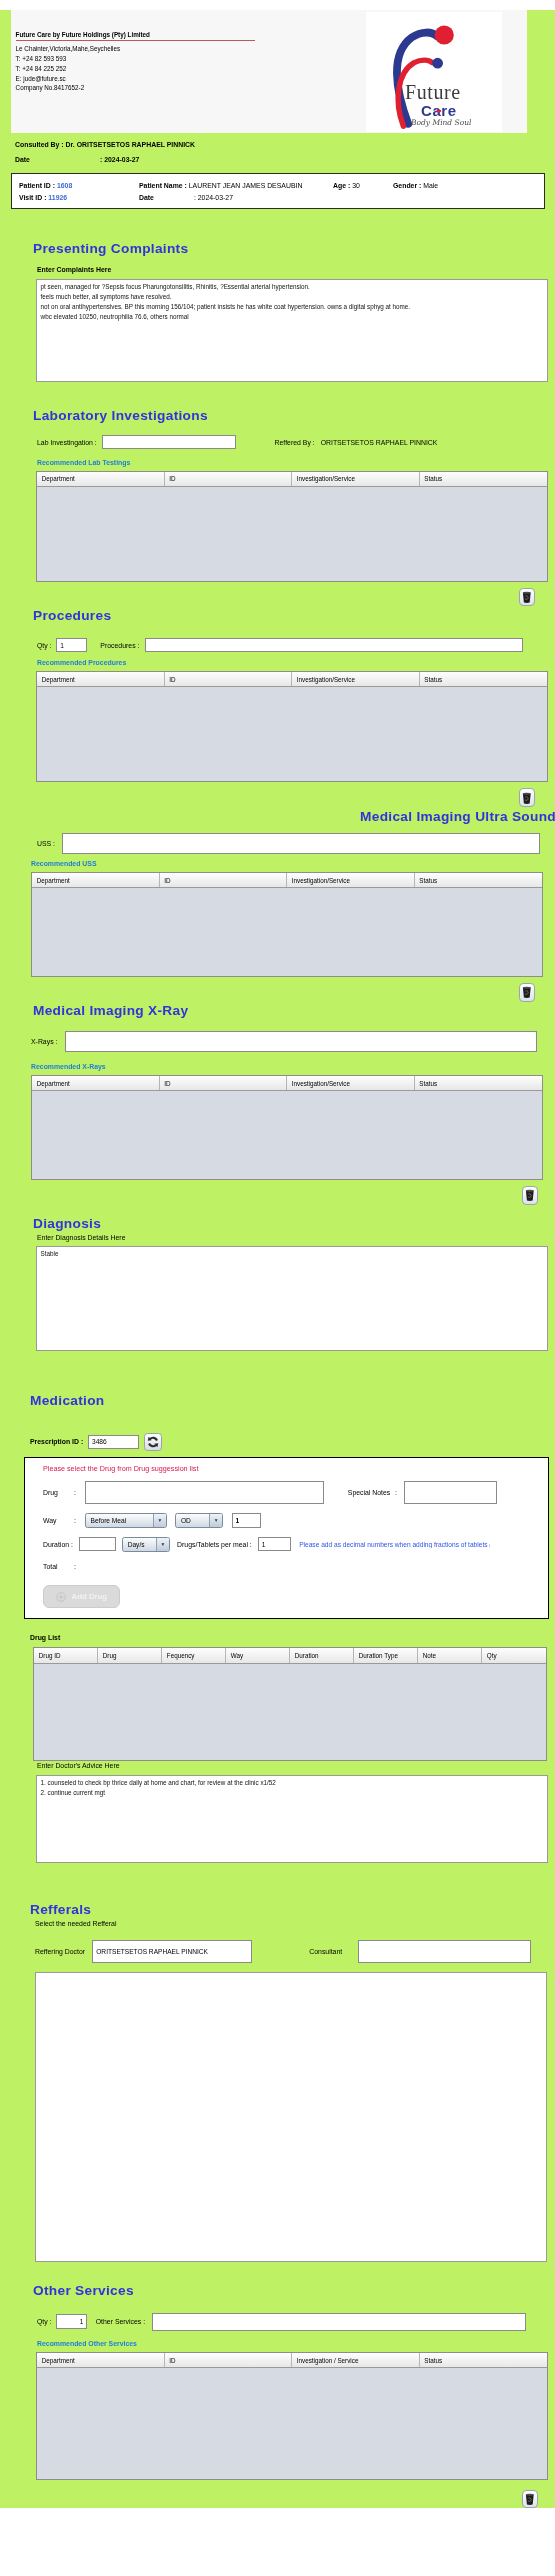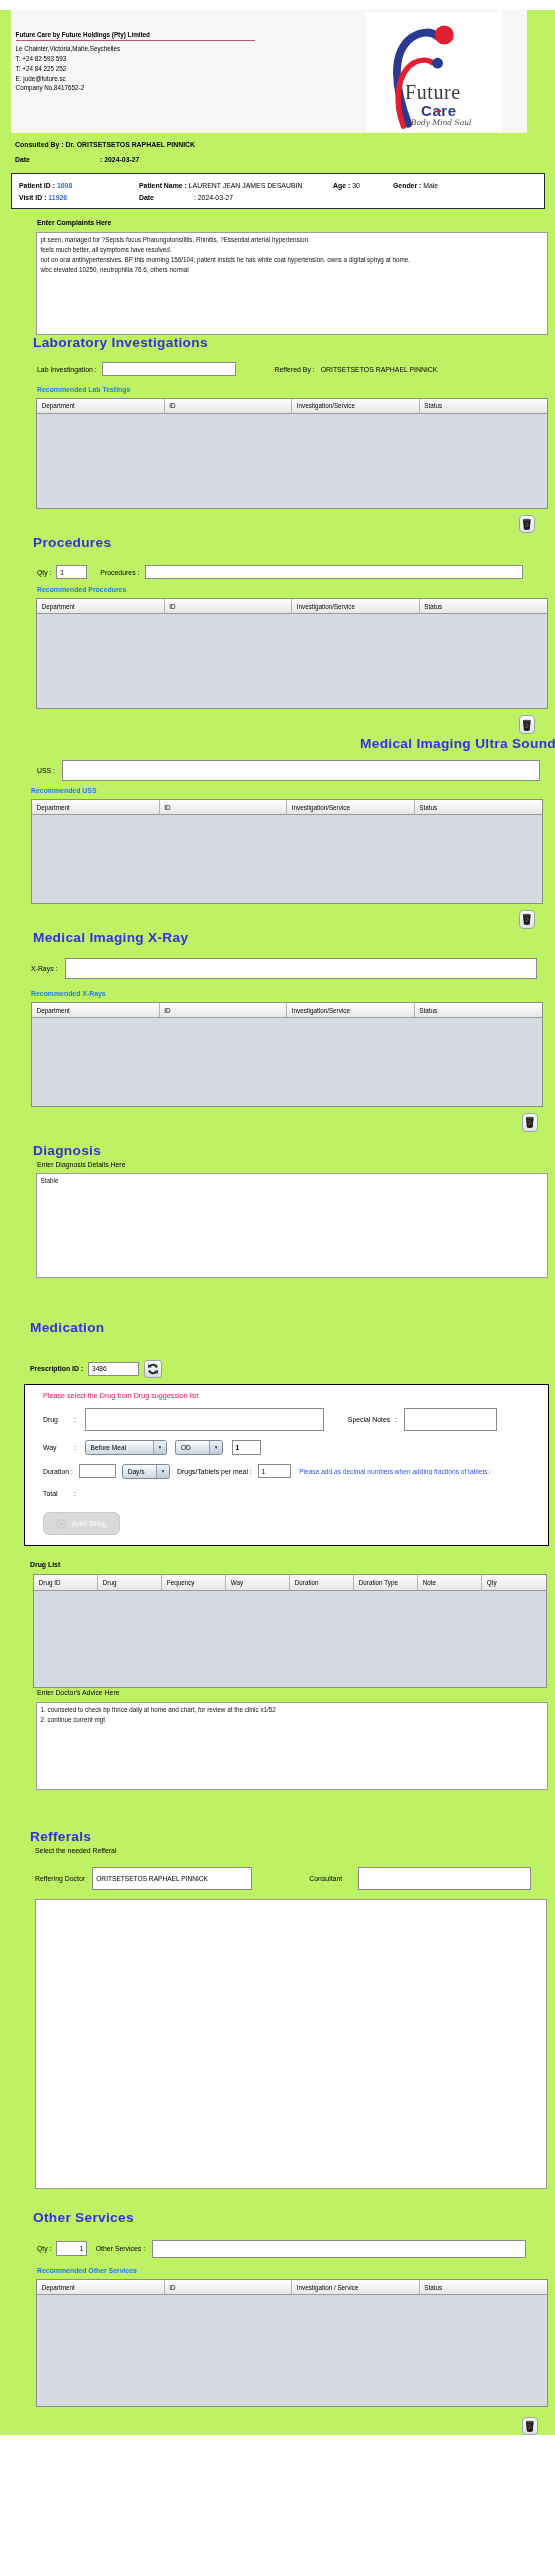--- a/index.html
+++ b/index.html
@@ -112,27 +112,28 @@
       <span class="cell2"><span class="p-lbl">Patient Name  :</span> <span>LAURENT JEAN JAMES DESAUBIN</span></span>
       <span class="cell3"><span class="p-lbl">Age  :</span> <span>30</span></span>
       <span><span class="p-lbl">Gender   :</span> <span>Male</span></span>
     </div>
     <div class="p-row" style="margin-bottom:0;">
       <span class="cell1"><span class="p-lbl">Visit ID     :</span> <span class="id-val">11926</span></span>
       <span class="cell2"><span class="p-lbl" style="display:inline-block;width:53px;">Date</span> <span>:  2024-03-27</span></span>
     </div>
   </div>
 
+  <h2 class="sec-title" style="margin-top:32px;">Presenting Complaints</h2>
   <div class="sub-label" style="margin-top:9.6px;">Enter Complaints Here</div>
   <textarea class="box" style="height: 103px; margin-top: 6px;" spellcheck="false">pt seen, managed for ?Sepsis focus Pharungotonsilitis, Rhinitis, ?Essential arterial hypertension.
 feels much better, all symptoms have resolved.
 not on oral antihypertensives. BP this morning 156/104; patient insists he has white coat hypertension. owns a digital sphyg at home.
 wbc elevated 10250, neutrophilia 76.6, others normal</textarea>
 
-  <h2 class="sec-title" style="">Laboratory  Investigations</h2>
+  <h2 class="sec-title" style="margin-top:26px;">Laboratory  Investigations</h2>
   <div class="field-row" style="margin-top:12px;">
     <span>Lab Investingation :</span>
     <input class="txt" style="width: 134px; margin-left: 4.8px;" type="text" value="">
     <span style="margin-left:39px; font-weight:normal;">Reffered By :</span>
     <span style="margin-left:6px;">ORITSETSETOS RAPHAEL PINNICK</span>
   </div>
   <div class="rec-link" style="margin-top:9.6px;">Recommended Lab Testings</div>
   <div class="rec-table">
     <div class="t-head">
       <div class="th w25">Department</div>

